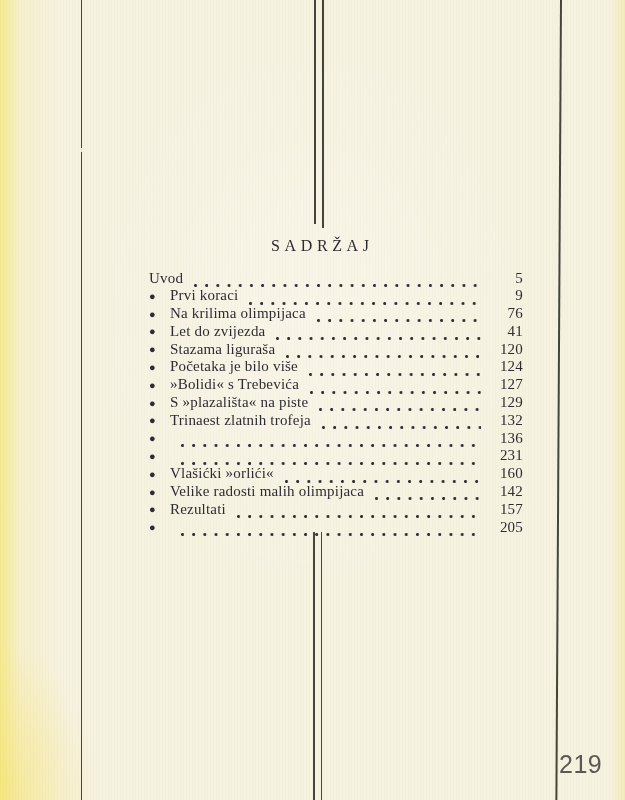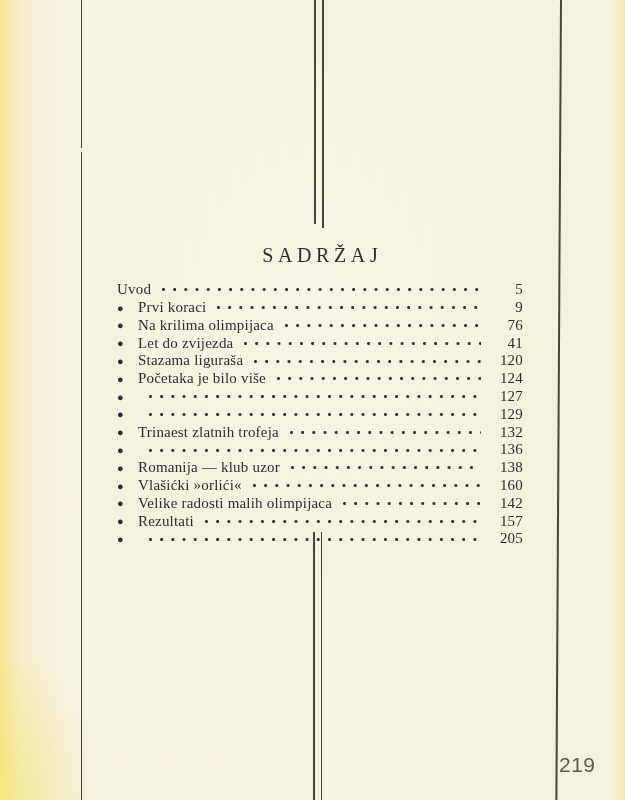--- a/index.html
+++ b/index.html
@@ -55,33 +55,34 @@
   .rule-ct-a{left:314.2px;top:0;width:1.5px;height:224px;}
   .rule-ct-b{left:322.0px;top:0;width:1.5px;height:228px;}
   .rule-cb-a{left:313.0px;top:532px;width:1.5px;height:268px;}
   .rule-cb-b{left:320.8px;top:532px;width:1.5px;height:268px;}
   
   .content{
     position:absolute;left:117px;top:229px;width:406px;
     color:var(--ink);
   }
   .title{
-    margin:16px;padding-left:4.6px;
-    font-size:20px;line-height:20px;font-weight:400;
+    margin:7px;padding-left:4.6px;
+    font-size:16px;line-height:20px;font-weight:400;
     letter-spacing:4.6px;text-align:center;
     color:var(--ink);
   }
   .toc{margin-top:13px;}
   .toc-row{
-    display:flex;align-items:center;
+    display:flex;align-items:flex-end;
     height:17.8px;
     font-size:15px;line-height:17.3px;
     letter-spacing:0.2px;
     color:var(--ink);
     white-space:nowrap;
+    margin-left:32px;
   }
   .bullet{
     flex:none;width:21px;
     font-size:11px;
     position:relative;top:0.5px;
     color:var(--ink);
   }
   .label{flex:none;}
   .leader{
     flex:1 1 auto;min-width:18px;
@@ -90,21 +91,21 @@
     color:var(--ink);
     background-image:radial-gradient(circle at 1.5px 1.5px, currentColor 1.15px, rgba(0,0,0,0) 1.8px);
     background-size:11.2px 3px;
     background-repeat:repeat-x;
     background-position:left bottom;
   }
   .pagenum{flex:none;width:36px;text-align:right;}
   .folio{
     position:absolute;left:559px;top:755px;
     font-family:"Liberation Sans","DejaVu Sans",sans-serif;
-    font-size:21px;line-height:19px;
+    font-size:25px;line-height:19px;
     letter-spacing:0.5px;
     color:var(--folio);
   }
 </style>
 </head>
 <body>
 
 <div id="page">
 
   <div class="edge-left"></div>
@@ -161,48 +162,49 @@
 
   <div class="toc-row">
     <span class="bullet">●</span>
     <span class="label">Početaka je bilo više</span>
     <span class="leader"></span>
     <span class="pagenum">124</span>
   </div>
 
   <div class="toc-row">
     <span class="bullet">●</span>
+    <span class="label">»Bolidi« s Trebevića</span>
     <span class="leader"></span>
     <span class="pagenum">127</span>
   </div>
 
   <div class="toc-row">
     <span class="bullet">●</span>
+    <span class="label">S »plazališta« na piste</span>
     <span class="leader"></span>
     <span class="pagenum">129</span>
   </div>
 
   <div class="toc-row">
     <span class="bullet">●</span>
     <span class="label">Trinaest zlatnih trofeja</span>
     <span class="leader"></span>
     <span class="pagenum">132</span>
   </div>
 
   <div class="toc-row">
     <span class="bullet">●</span>
     <span class="leader"></span>
     <span class="pagenum">136</span>
   </div>
 
   <div class="toc-row">
     <span class="bullet">●</span>
-    <span class="label">Romanija — klub uzor</span>
-    <span class="leader"></span>
-    <span class="pagenum">138</span>
+    <span class="leader"></span>
+    <span class="pagenum">231</span>
   </div>
 
   <div class="toc-row">
     <span class="bullet">●</span>
     <span class="label">Vlašićki »orlići«</span>
     <span class="leader"></span>
     <span class="pagenum">160</span>
   </div>
 
   <div class="toc-row">

